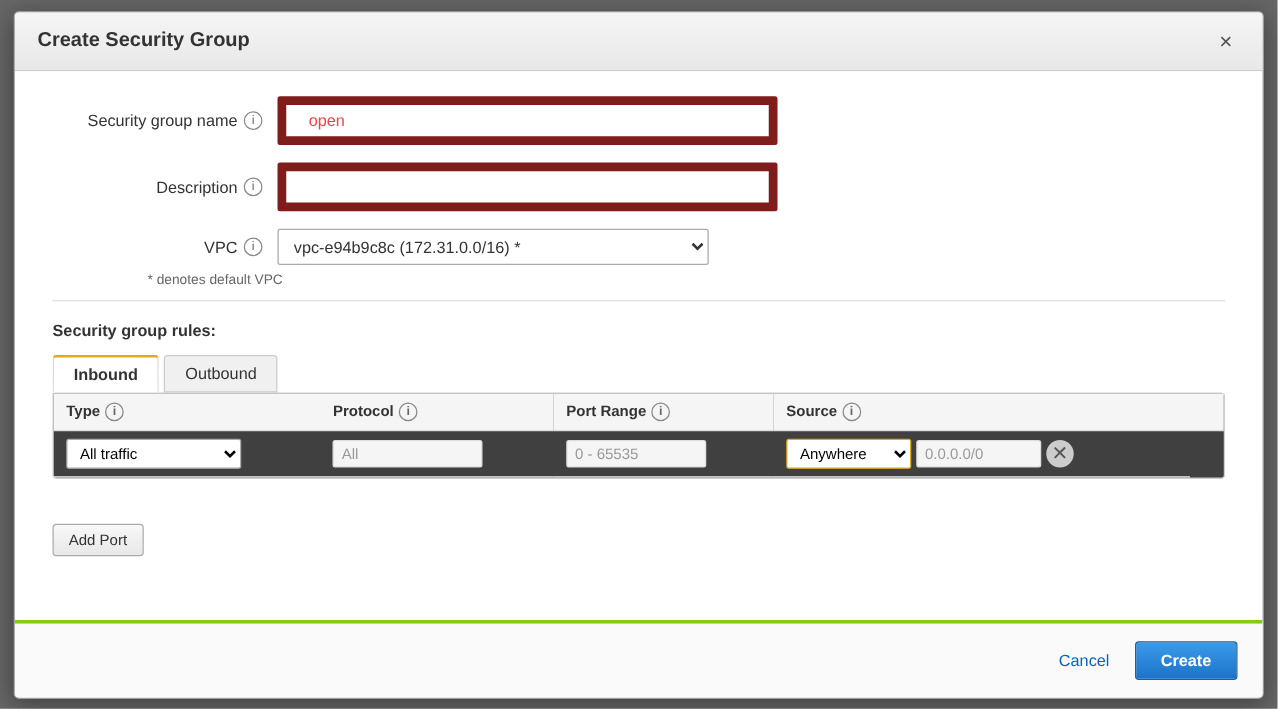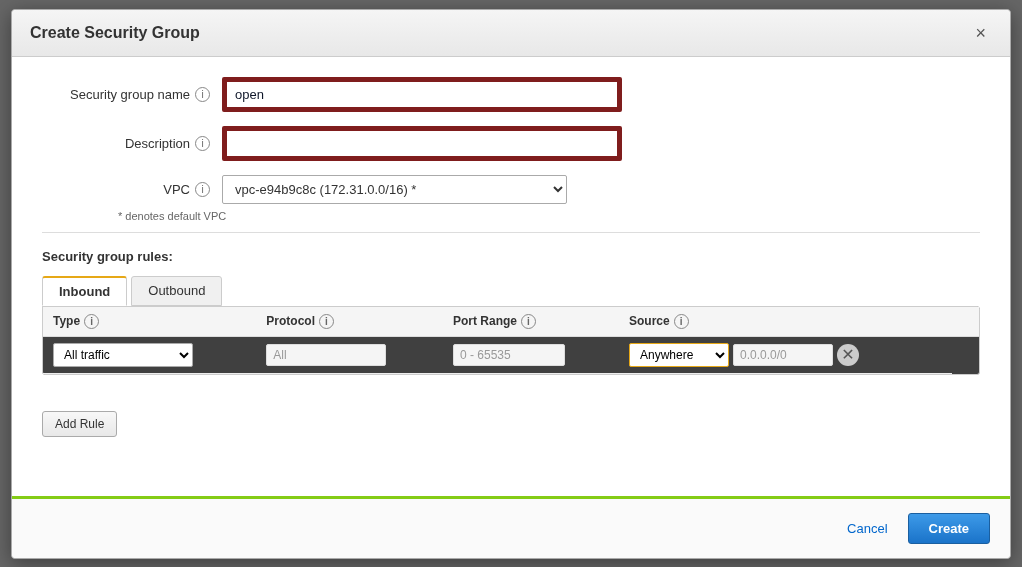--- a/index.html
+++ b/index.html
@@ -73,25 +73,25 @@
       height: 15px;
       border: 1px solid #888;
       border-radius: 50%;
       font-size: 10px;
       color: #666;
       cursor: help;
       flex-shrink: 0;
     }
     .form-input {
       width: 400px;
-      padding: 5px 8px;
-      border: 5px solid #7f1d1d;
-      border-radius: 2px;
-      font-size: 13px;
-      color: #0f172a;
+      padding: 5px 18px;
+      border: 7px solid #7f1d1d;
+      border-radius: 2px;
+      font-size: 13px;
+      color: #ef4444;
       background: #fff;
     }
     .form-select {
       width: 345px;
       padding: 5px 8px;
       border: 1px solid #aaa;
       border-radius: 2px;
       font-size: 13px;
       color: #333;
       background: #fff;
@@ -382,21 +382,21 @@
                 <input class="source-cidr-input" type="text" readonly="" value="0.0.0.0/0" style="">
                 <button class="remove-btn">✕</button>
               </div>
             </td>
           </tr>
         </tbody>
       </table>
     </div>
 
     
-    <button class="add-rule-btn">Add Rule</button>
+    <button class="add-rule-btn">Add Port</button>
 
   </div>
 
   <div class="dialog-footer">
     <button class="cancel-btn">Cancel</button>
     <button class="create-btn">Create</button>
   </div>
 </div>
 
 </body></html>

